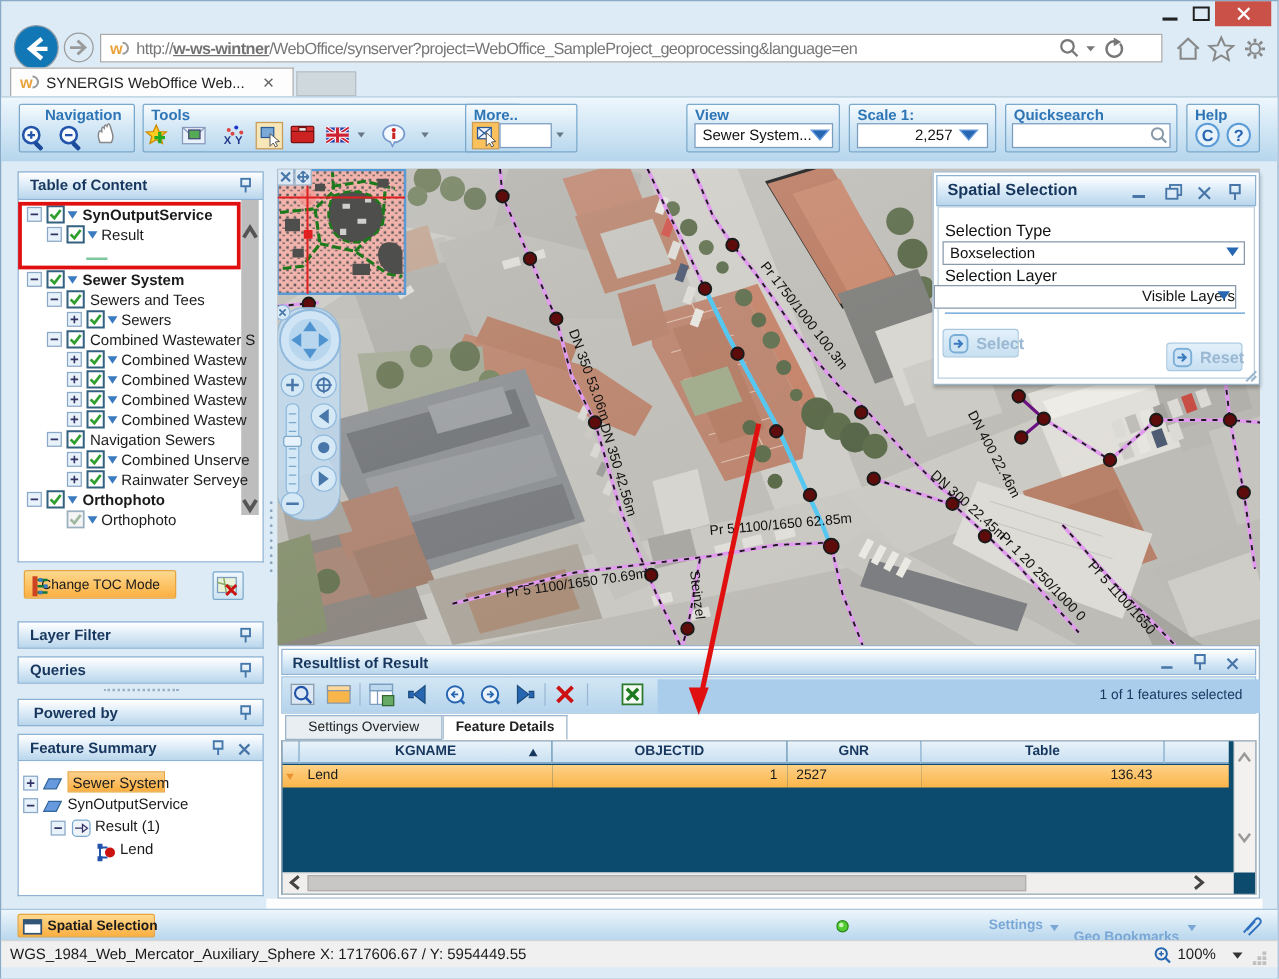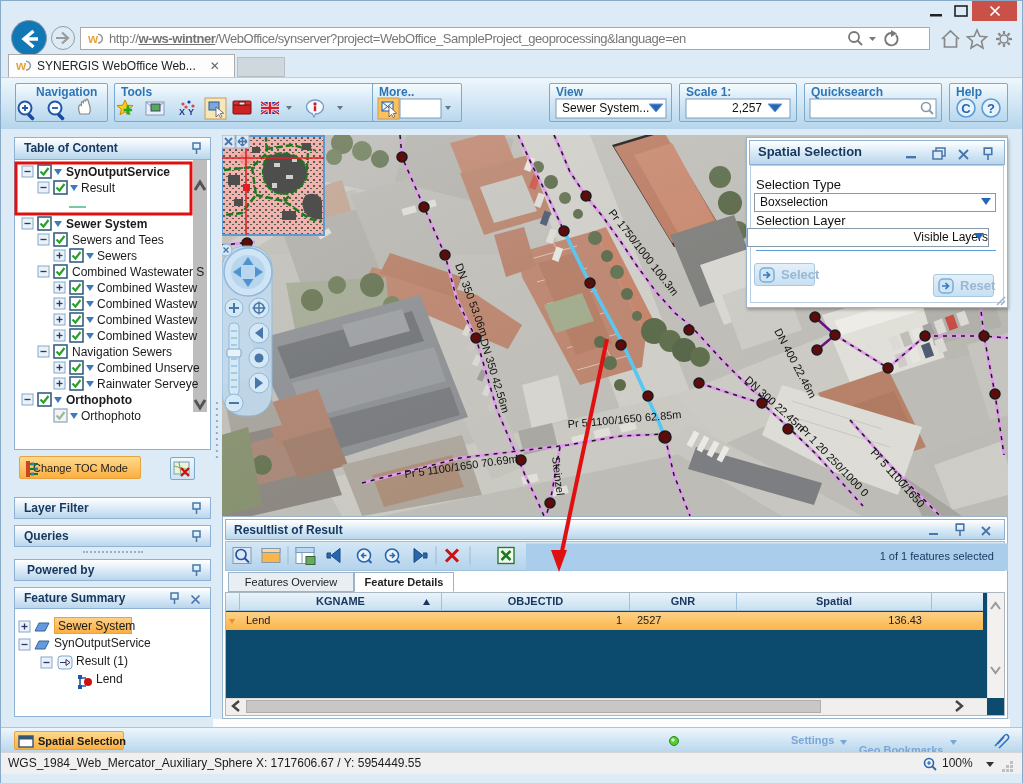--- a/index.html
+++ b/index.html
@@ -837,31 +837,31 @@
         </g>
       <g stroke="#9ab8d4">
           <line x1="62" y1="3" x2="62" y2="21"></line>
           <line x1="210" y1="3" x2="210" y2="21"></line>
           <line x1="244" y1="3" x2="244" y2="21"></line>
         </g>
         <text x="768" y="16" font-size="11" fill="#17375e" text-anchor="end">1 of 1 features selected</text>
     </svg>
   </div>
   <div id="rltabs">
-    <div class="rtab" style="left:3px;width:126px;background:#e8eef2;">Features Overview</div>
+    <div class="rtab" style="left:3px;width:126px;background:#e8eef2;">Settings Overview</div>
     <div class="rtab" style="left:129px;width:100px;background:#fff;border-bottom:1px solid #fff;font-weight:bold;">Feature Details</div>
   </div>
   <div id="grid">
     <div class="gh" style="left:0;width:14px;"></div>
     <div class="gh" style="left:14px;width:202px;">KGNAME<svg style="position:absolute;right:10px;top:5px;" width="9" height="8">
           <path d="M4.5 1 L8 7 L1 7 Z" fill="#17375e"></path>
         </svg></div>
     <div class="gh" style="left:216px;width:188px;">OBJECTID</div>
     <div class="gh" style="left:404px;width:107px;">GNR</div>
-    <div class="gh" style="left:511px;width:195px;">Spatial</div>
+    <div class="gh" style="left:511px;width:195px;">Table</div>
     <div class="gh" style="left:706px;width:51px;border-right:0;"></div>
     <div class="gc" style="left:0;width:14px;">
         <svg style="position:absolute;left:2px;top:6px;" width="8" height="7">
           <path d="M1 1 L7 1 L4 6 Z" fill="#e8912d"></path>
         </svg>
       </div>
     <div class="gc" style="left:14px;width:202px;padding-left:6px;">Lend</div>
     <div class="gc" style="left:216px;width:188px;text-align:right;padding-right:8px;">1</div>
     <div class="gc" style="left:404px;width:107px;padding-left:7px;">2527</div>
     <div class="gc" style="left:511px;width:195px;text-align:right;padding-right:10px;">136.43</div>

